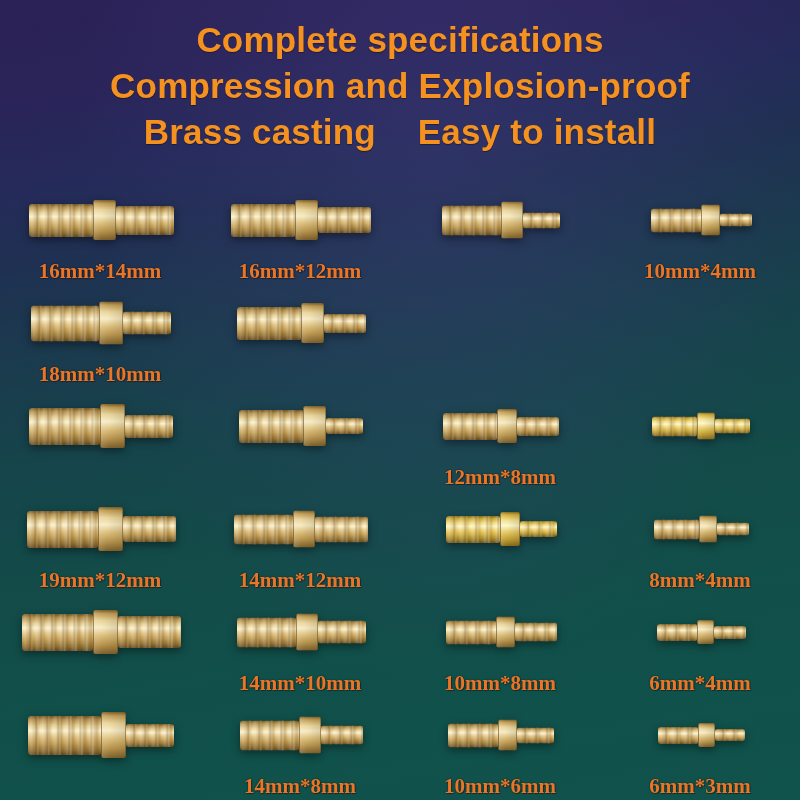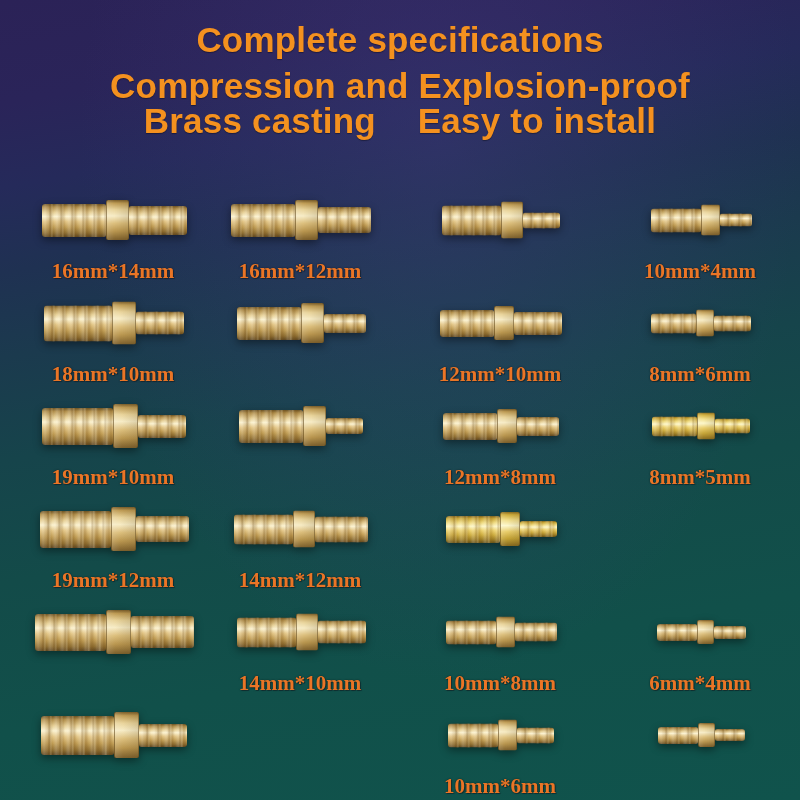--- a/index.html
+++ b/index.html
@@ -35,29 +35,29 @@
     text-align:center;z-index:6;
   }
   .hl{
     color:#f4911f;
     font-weight:bold;
     line-height:1.0;
     letter-spacing:.2px;
     text-shadow:0 1px 1px rgba(0,0,0,.35);
   }
   .hl1{font-size:35px;margin-bottom:11px;}
-  .hl2{font-size:35px;}
+  .hl2{font-size:35px;margin-bottom:11px;}
   .hl3{font-size:35px;}
   .hl3 .gap{display:inline-block;width:22px;}
 
   
   .grid{position:absolute;left:0;top:183px;width:800px;z-index:4;}
   .row{position:relative;height:103px;}
   .cell{position:absolute;top:0;height:103px;}
-  .col1{left:13px;width:200px;}
+  .col1{left:0;width:200px;}
   .col2{left:200px;width:200px;}
   .col3{left:400px;width:200px;}
   .col4{left:600px;width:200px;}
 
   .fitwrap{
     position:absolute;left:0;right:0;top:0;height:74px;
   }
   .label{
     position:absolute;left:0;right:0;bottom:2px;
     text-align:center;
@@ -228,51 +228,30 @@
         </div>
         <div class="cell col2">
           <div class="fitwrap">
             <div class="fitting" style="left: 37px;">
               <div class="barb left" style="width: 64px; height: 33px;"></div>
               <div class="hex" style="width: 21px; height: 40px;"></div>
               <div class="barb right" style="width: 42px; height: 19px;"></div>
             </div>
           </div>
         </div>
-        <div class="cell col3">
-          <div class="fitwrap">
-            <div class="fitting" style="left: 40px;">
-              <div class="barb left" style="width: 54px; height: 27px;"></div>
-              <div class="hex" style="width: 18px; height: 34px;"></div>
-              <div class="barb right" style="width: 48px; height: 23px;"></div>
-            </div>
-          </div>
-          <div class="label">12mm*10mm</div>
-        </div>
-        <div class="cell col4">
-          <div class="fitwrap">
-            <div class="fitting" style="left: 51px;">
-              <div class="barb left" style="width: 45px; height: 20px;"></div>
-              <div class="hex" style="width: 16px; height: 27px;"></div>
-              <div class="barb right" style="width: 37px; height: 16px;"></div>
-            </div>
-          </div>
-          <div class="label">8mm*6mm</div>
-        </div>
       </div>
       <div class="row">
         <div class="cell col1">
           <div class="fitwrap">
             <div class="fitting" style="left: 29px;">
               <div class="barb left" style="width: 71px; height: 37px;"></div>
               <div class="hex" style="width: 23px; height: 44px;"></div>
               <div class="barb right" style="width: 48px; height: 23px;"></div>
             </div>
           </div>
-          <div class="label">19mm*10mm</div>
         </div>
         <div class="cell col2">
           <div class="fitwrap">
             <div class="fitting" style="left: 39px;">
               <div class="barb left" style="width: 64px; height: 33px;"></div>
               <div class="hex" style="width: 21px; height: 40px;"></div>
               <div class="barb right" style="width: 37px; height: 16px;"></div>
             </div>
           </div>
         </div>
@@ -287,21 +266,20 @@
           <div class="label">12mm*8mm</div>
         </div>
         <div class="cell col4">
           <div class="fitwrap">
             <div class="fitting bright" style="left: 52px;">
               <div class="barb left" style="width: 45px; height: 20px;"></div>
               <div class="hex" style="width: 16px; height: 27px;"></div>
               <div class="barb right" style="width: 35px; height: 15px;"></div>
             </div>
           </div>
-          <div class="label">8mm*5mm</div>
         </div>
       </div>
       <div class="row">
         <div class="cell col1">
           <div class="fitwrap">
             <div class="fitting" style="left: 27px;">
               <div class="barb left" style="width: 71px; height: 37px;"></div>
               <div class="hex" style="width: 23px; height: 44px;"></div>
               <div class="barb right" style="width: 53px; height: 26px;"></div>
             </div>
@@ -320,20 +298,30 @@
         </div>
         <div class="cell col3">
           <div class="fitwrap">
             <div class="fitting bright" style="left: 46px;">
               <div class="barb left" style="width: 54px; height: 27px;"></div>
               <div class="hex" style="width: 18px; height: 34px;"></div>
               <div class="barb right" style="width: 37px; height: 16px;"></div>
             </div>
           </div>
         </div>
+        <div class="cell col4">
+          <div class="fitwrap">
+            <div class="fitting" style="left: 54px;">
+              <div class="barb left" style="width: 45px; height: 20px;"></div>
+              <div class="hex" style="width: 16px; height: 27px;"></div>
+              <div class="barb right" style="width: 32px; height: 13px;"></div>
+            </div>
+          </div>
+          <div class="label">8mm*4mm</div>
+        </div>
       </div>
       <div class="row">
         <div class="cell col1">
           <div class="fitwrap">
             <div class="fitting" style="left: 22px;">
               <div class="barb left" style="width: 71px; height: 37px;"></div>
               <div class="hex" style="width: 23px; height: 44px;"></div>
               <div class="barb right" style="width: 63px; height: 32px;"></div>
             </div>
           </div>
@@ -372,35 +360,46 @@
       <div class="row">
         <div class="cell col1">
           <div class="fitwrap">
             <div class="fitting" style="left: 28px;">
               <div class="barb left" style="width: 73px; height: 39px;"></div>
               <div class="hex" style="width: 23px; height: 46px;"></div>
               <div class="barb right" style="width: 48px; height: 23px;"></div>
             </div>
           </div>
         </div>
+        <div class="cell col2">
+          <div class="fitwrap">
+            <div class="fitting" style="left: 40px;">
+              <div class="barb left" style="width: 59px; height: 30px;"></div>
+              <div class="hex" style="width: 20px; height: 37px;"></div>
+              <div class="barb right" style="width: 42px; height: 19px;"></div>
+            </div>
+          </div>
+          <div class="label">14mm*8mm</div>
+        </div>
         <div class="cell col3">
           <div class="fitwrap">
             <div class="fitting" style="left: 48px;">
               <div class="barb left" style="width: 50px; height: 24px;"></div>
               <div class="hex" style="width: 17px; height: 31px;"></div>
               <div class="barb right" style="width: 37px; height: 16px;"></div>
             </div>
           </div>
           <div class="label">10mm*6mm</div>
         </div>
         <div class="cell col4">
           <div class="fitwrap">
             <div class="fitting" style="left: 58px;">
               <div class="barb left" style="width: 40px; height: 17px;"></div>
               <div class="hex" style="width: 15px; height: 24px;"></div>
               <div class="barb right" style="width: 30px; height: 12px;"></div>
             </div>
           </div>
+          <div class="label">6mm*3mm</div>
         </div>
       </div>
     </div>
 
 </div>
 
 </body></html>

